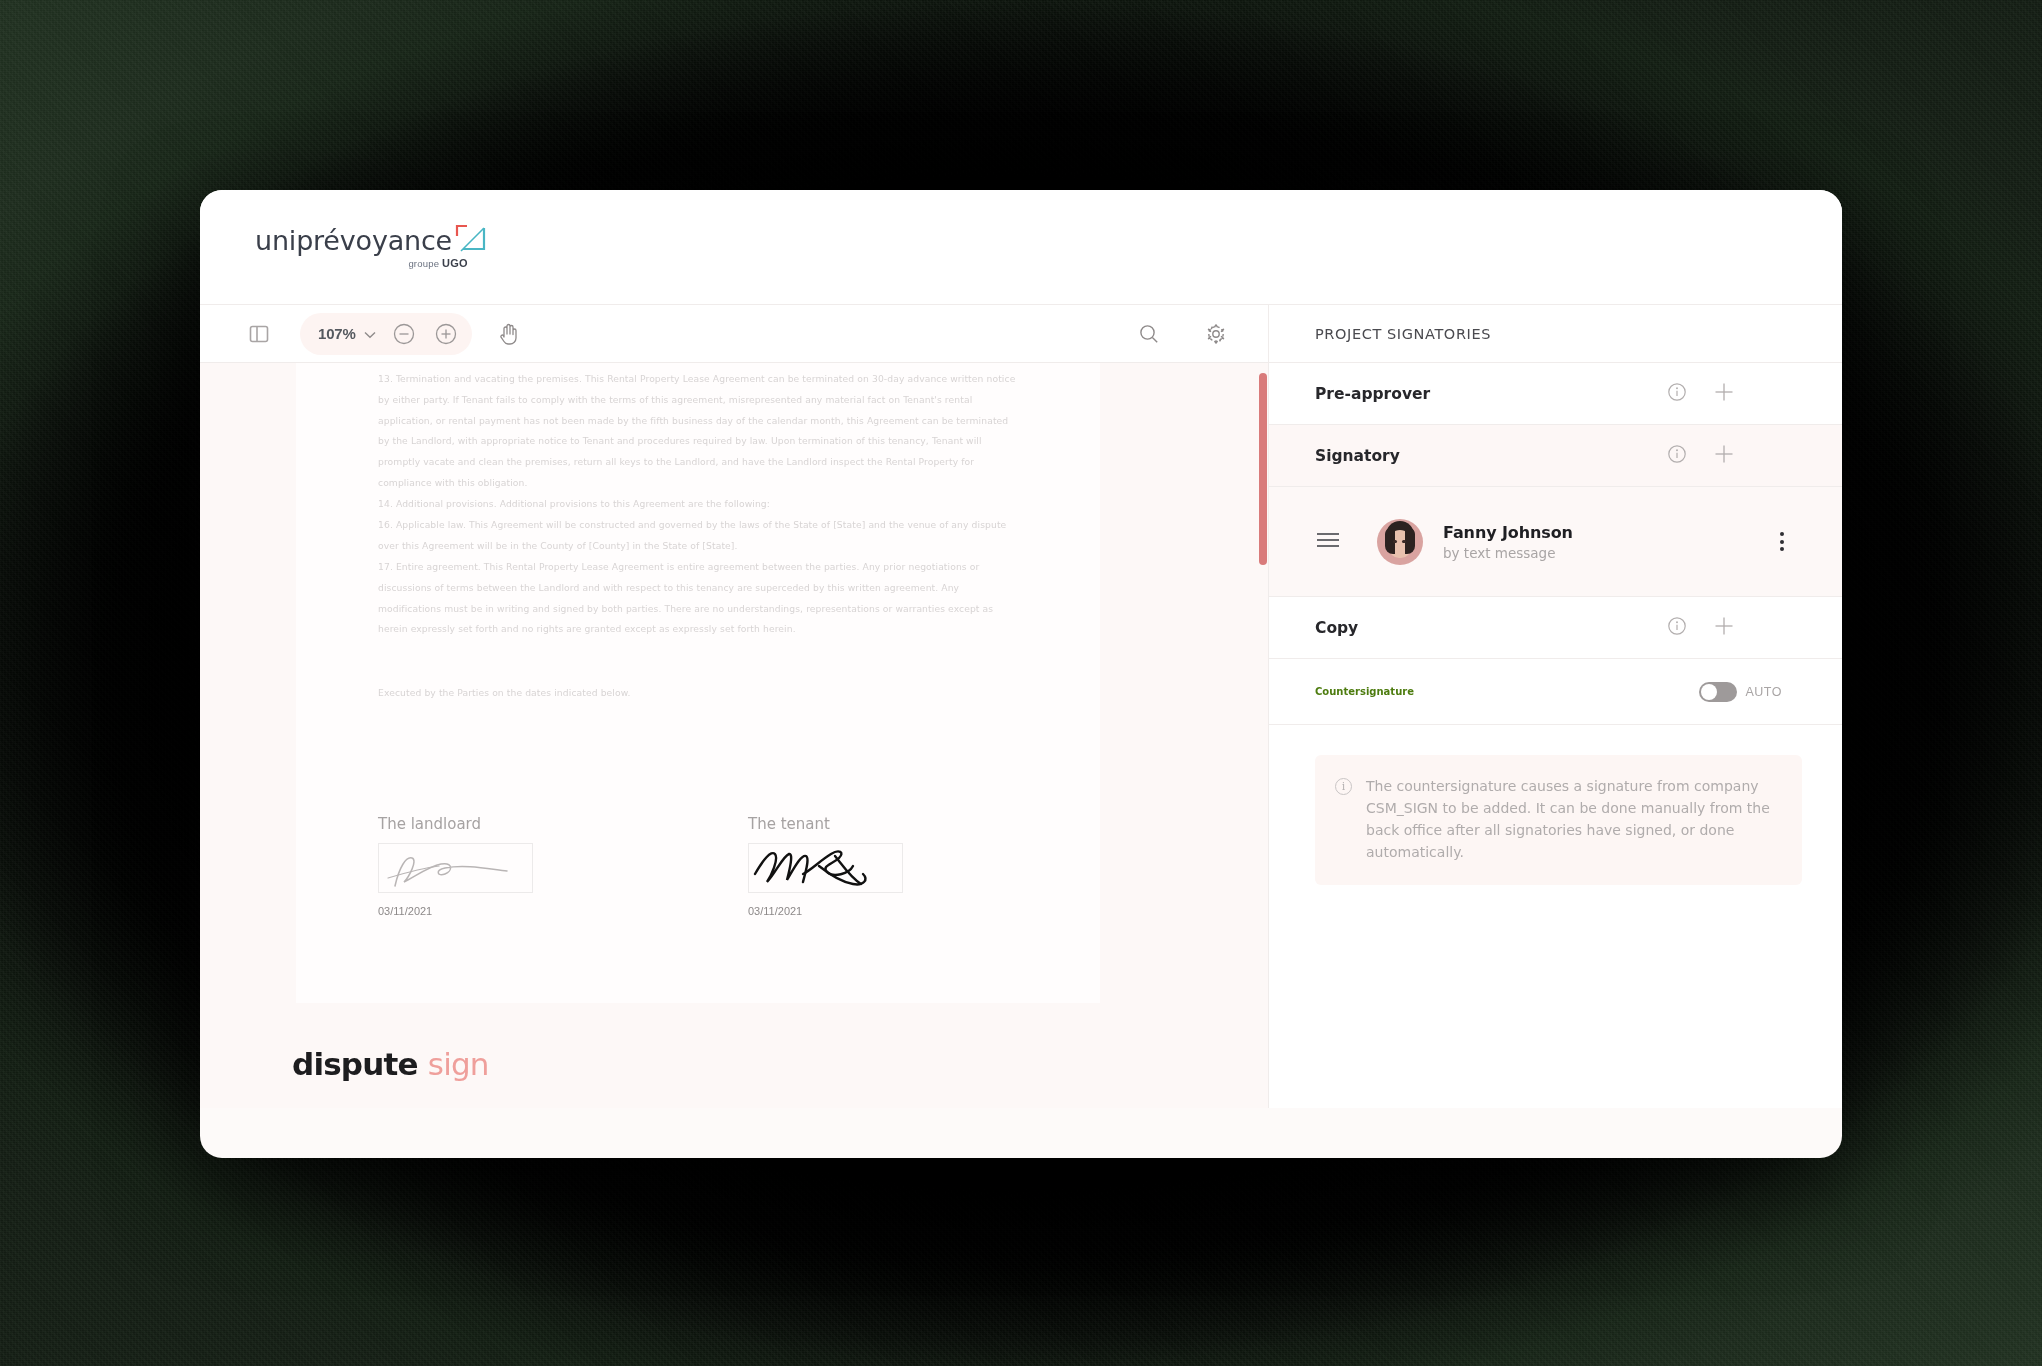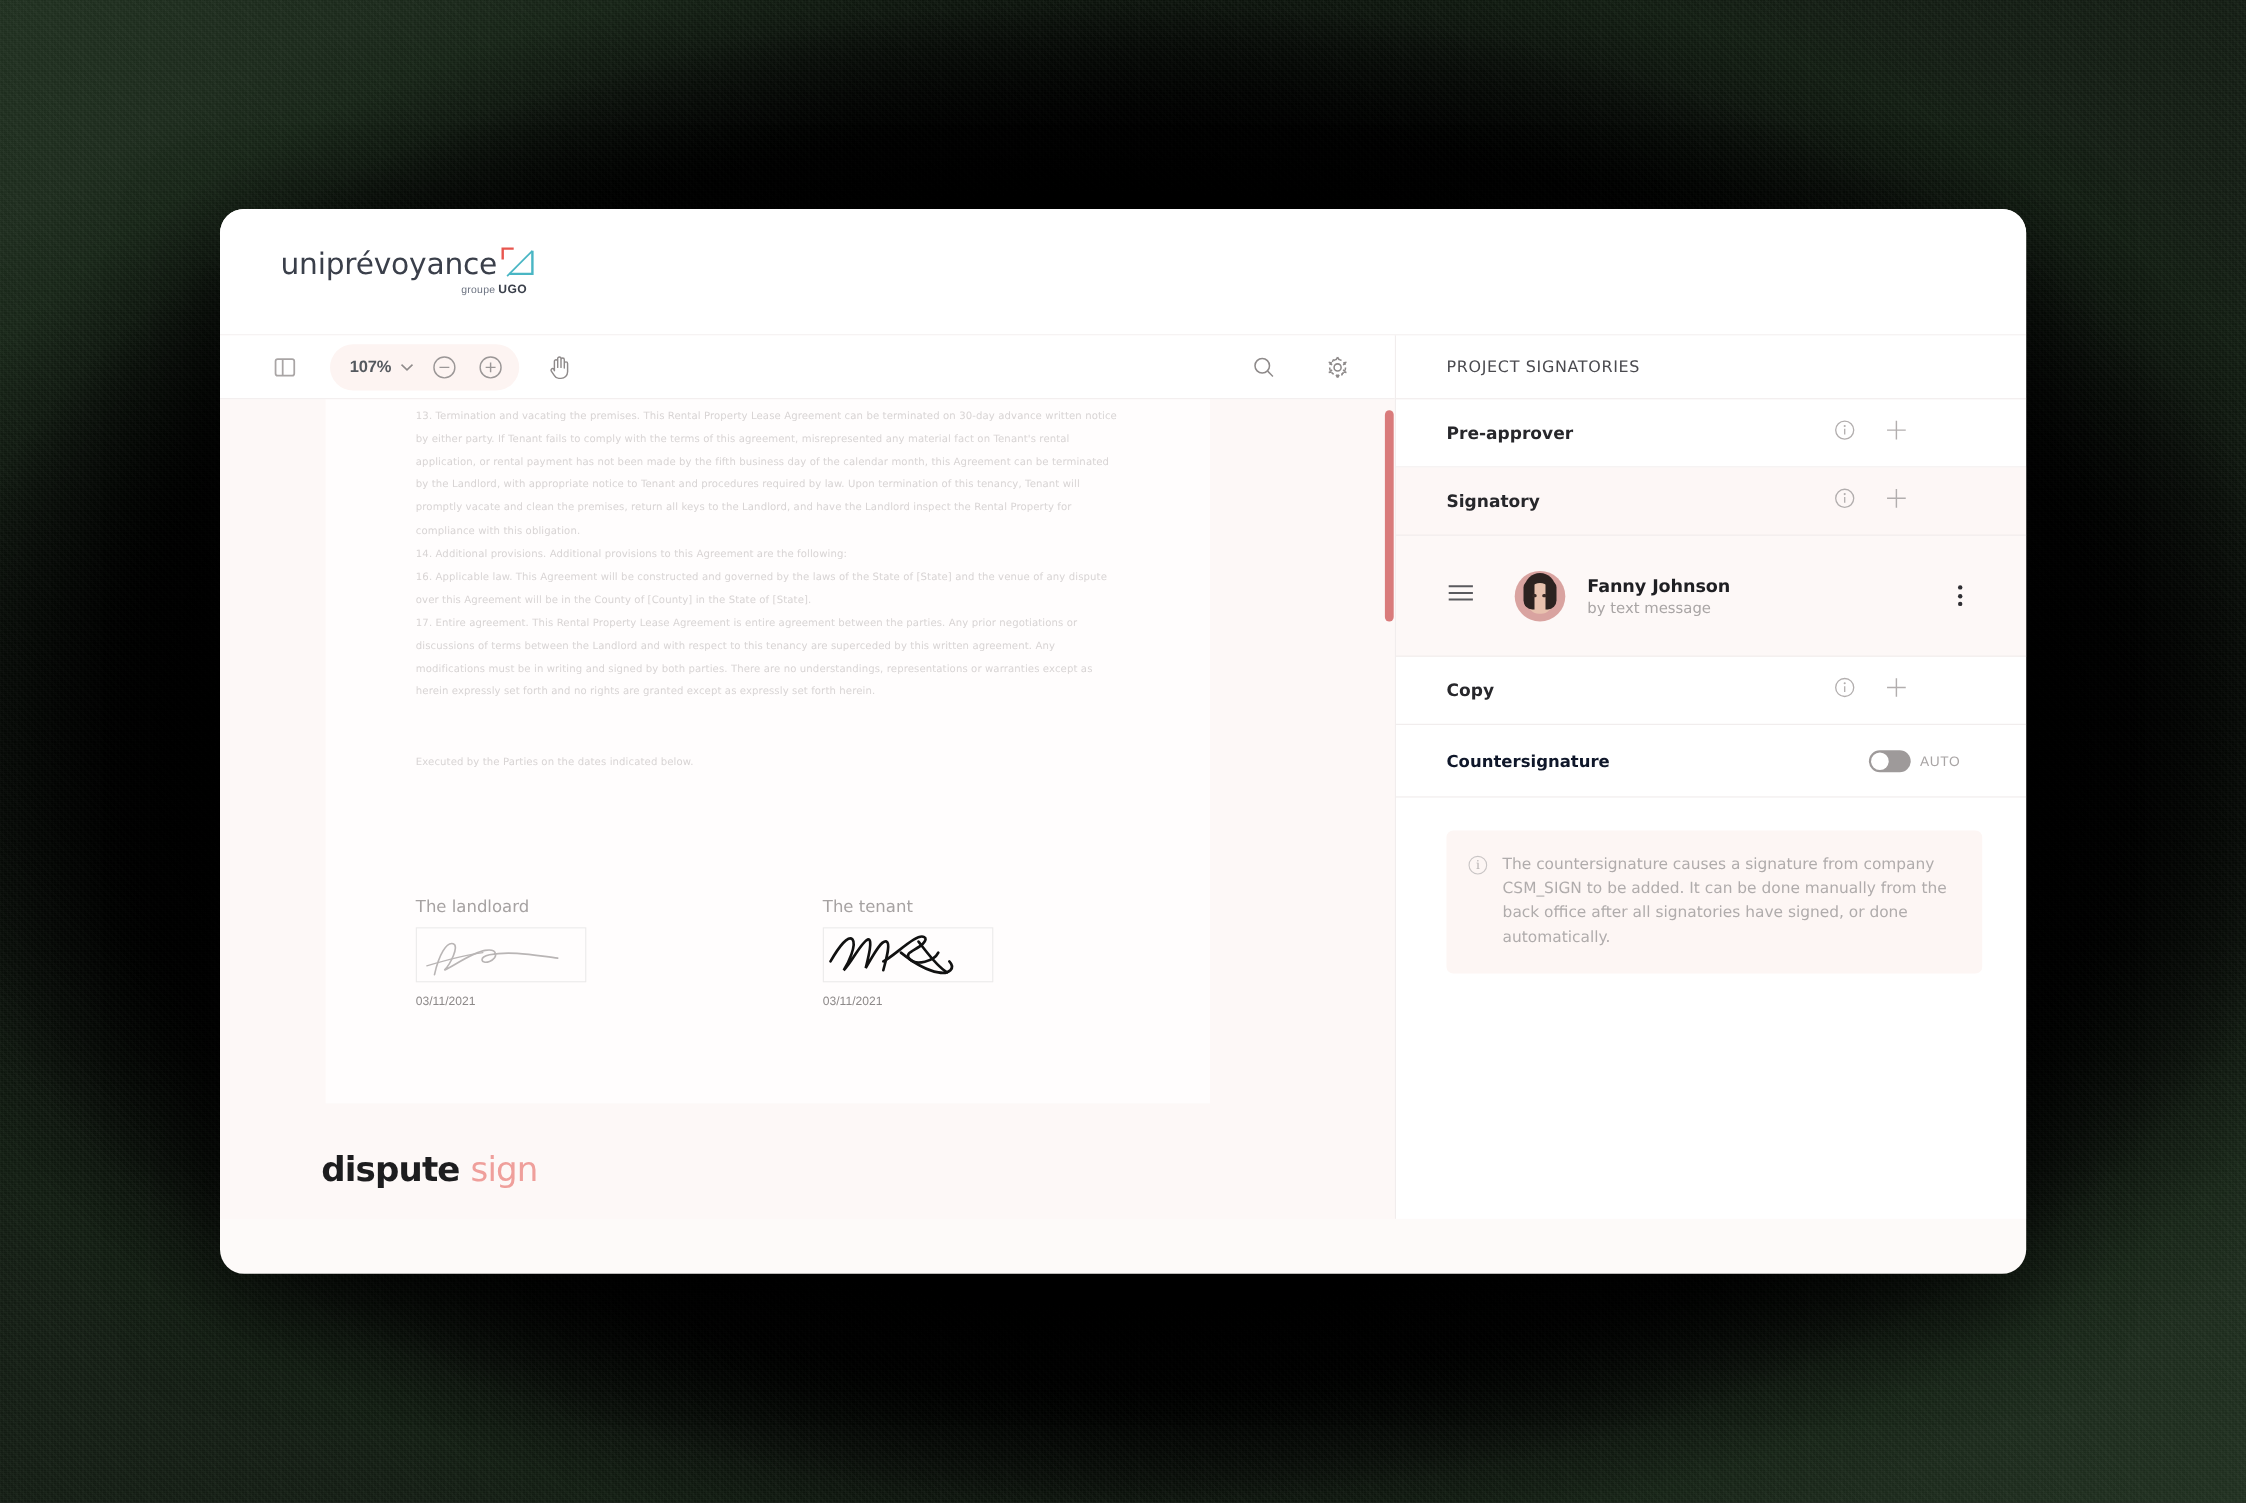--- a/index.html
+++ b/index.html
@@ -51,21 +51,21 @@
     padding-left: 55px;
   }
   .logo-wrap { display:flex; flex-direction:column; position:relative; }
   .logo-row { display:flex; align-items:flex-start; }
   .logo-word {
     font-size: 27px; color: #3a3f4a; letter-spacing: -0.2px;
     font-family: "DejaVu Sans", sans-serif; font-weight: 400;
   }
   .logo-mark { width: 33px; height: 30px; position: relative; margin-left: 2px; margin-top: -2px; }
   .logo-sub {
-    align-self: flex-end; margin-right: 8px; margin-top: 1px;
+    align-self: flex-end; margin-right: 19px; margin-top: 1px;
     font-size: 9.5px; color: #6b7280; letter-spacing: 0.2px;
   }
   .logo-sub b { font-weight: 700; color: #3a3f4a; font-size: 11px; letter-spacing: 0.3px; }
 
   
   #titlerow {
     height: 50px;
     background: #fff;
     border-bottom: 1px solid #f0eceb;
     display: flex; align-items: center;
@@ -189,21 +189,21 @@
     font-family:"DejaVu Sans", sans-serif; }
   .pmeta { font-size: 13.5px; color:#a9a5a5; margin-top: 3px;
     font-family:"DejaVu Sans", sans-serif; }
   #kebab { margin-left:auto; color:#2f2f33; display:flex; flex-direction:column; gap:3.5px; }
   #kebab i { width:4px; height:4px; border-radius:50%; background:#2f2f33; display:block; }
 
   #counter-row {
     height: 66px; display:flex; align-items:center;
     padding: 0 60px 0 46px; border-bottom: 1px solid #f0eceb;
   }
-  #counter-row .plabel { font-size:15px; font-weight:700; color:#0f172a; flex:1;
+  #counter-row .plabel { font-size:10px; font-weight:700; color:#4d7c0f; flex:1;
     font-family:"DejaVu Sans", sans-serif; }
   .toggle { width: 38px; height: 20px; border-radius: 11px; background:#9e9a9a;
     position:relative; margin-right: 9px; }
   .toggle .knob { position:absolute; left:2px; top:2px; width:16px; height:16px;
     border-radius:50%; background:#fff; }
   #autolabel { font-size: 12.5px; color:#a9a5a5; letter-spacing:0.5px; }
 
   #infobox {
     margin: 30px 40px 0 46px; background:#fdf6f4; border-radius: 6px;
     padding: 20px 22px 22px 20px; display:flex; gap: 14px;

